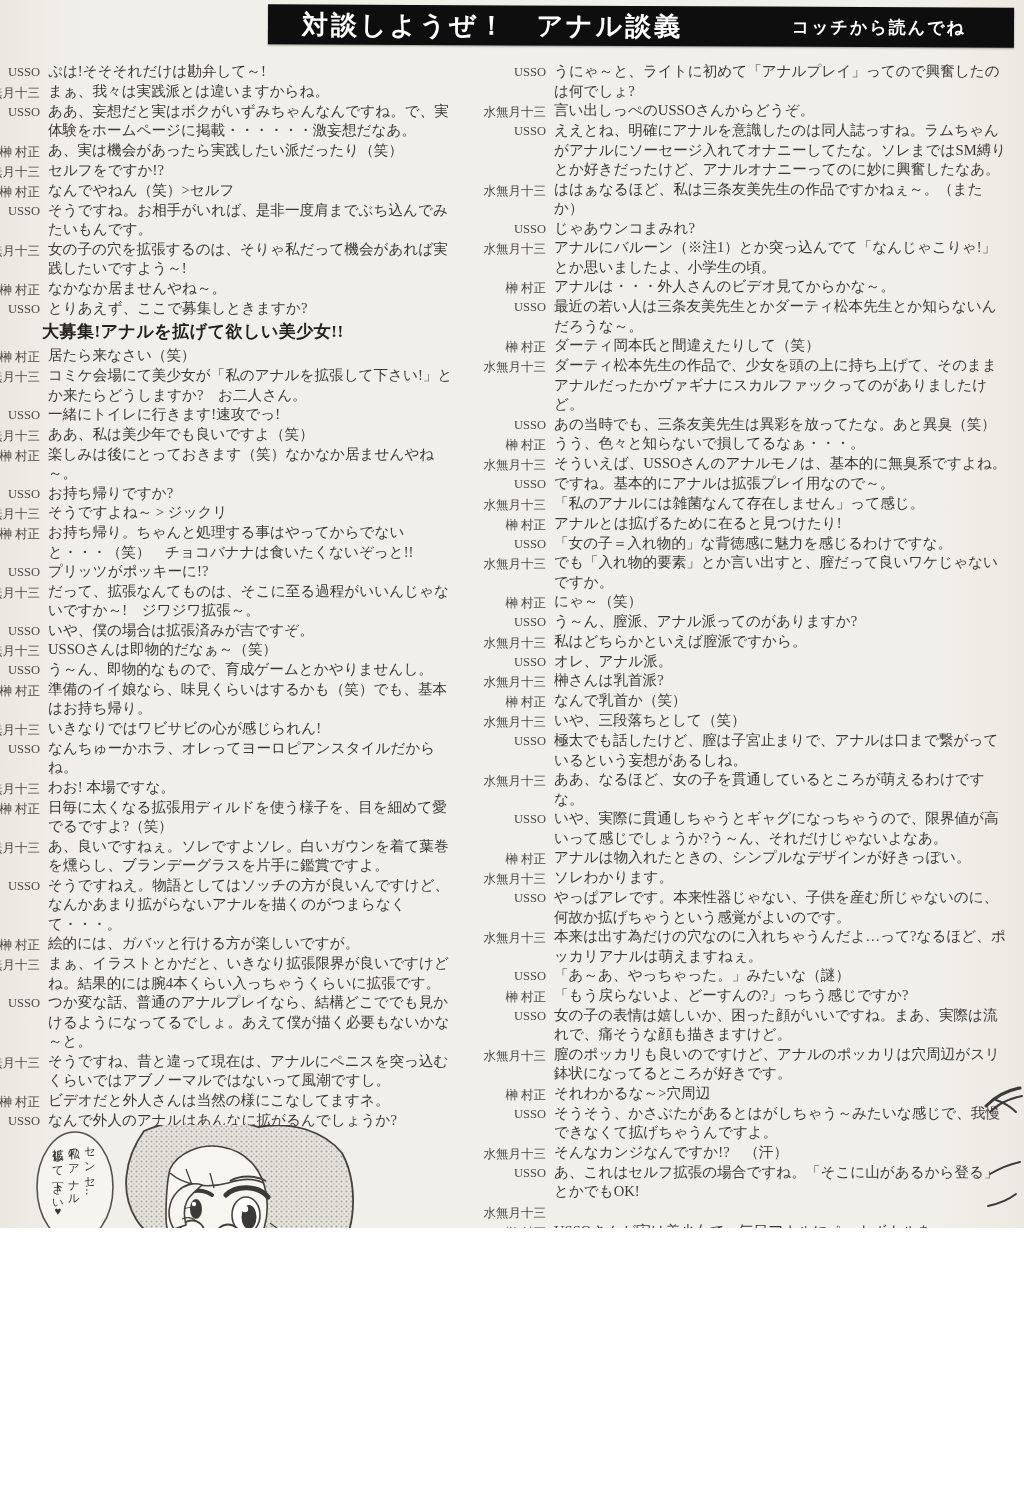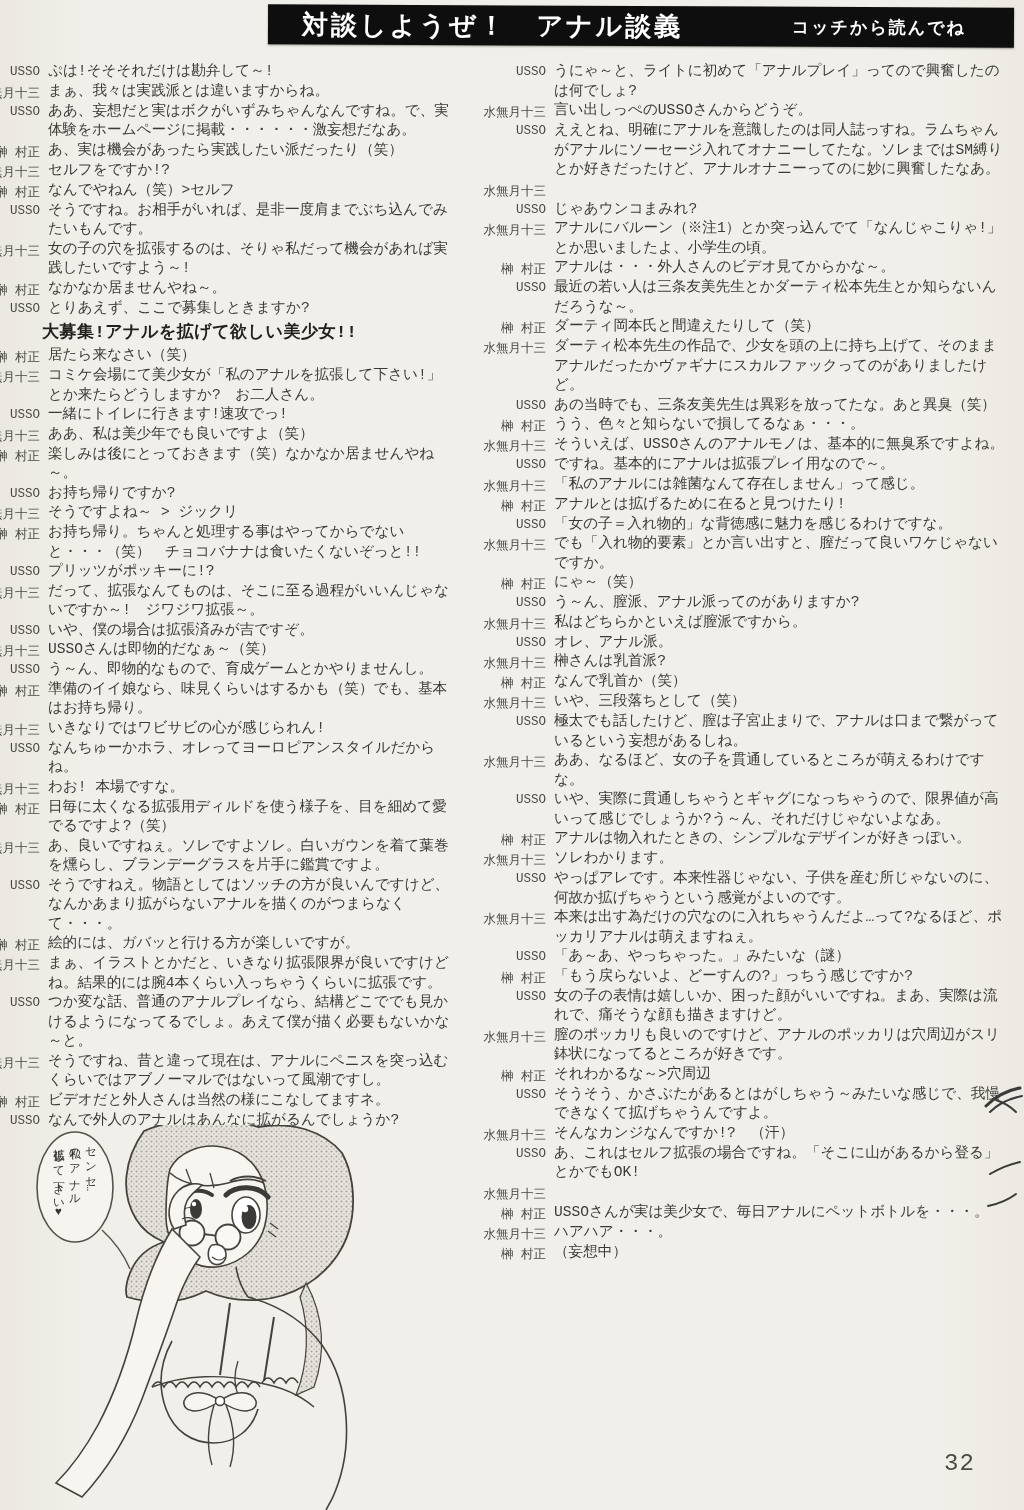--- a/index.html
+++ b/index.html
@@ -1,20 +1,20 @@
 <!DOCTYPE html>
 <html><head>
 <meta charset="utf-8">
 <style>
   html,body{margin:0;padding:0;}
   .page{
-    position:relative; width:1024px; height:1510px; overflow:hidden;
+    position:relative; width:1024px; height:1228px; overflow:hidden;
     background:#efede7;
     background-image:linear-gradient(90deg, #eae8e1 0%, #f1efe9 8%, #f1efe9 92%, #ece9e2 100%);
-    font-family:Liberation Mono, monospace;
+    font-family:Liberation Serif, serif;
     color:#3f3d3a;
   }
   .header-bar{
     position:absolute; left:268px; top:6px; width:746px; height:40px;
     background:#0e0e0e; transform:rotate(0.25deg);
     display:flex; align-items:center; justify-content:space-between;
     box-shadow:0 1px 2px rgba(0,0,0,.35);
   }
   .header-title{
     color:#ffffff; font-weight:bold; font-size:26px; letter-spacing:3px;
@@ -223,20 +223,21 @@
       <div class="entry">
         <div class="spk">水無月十三</div>
         <div class="txt">言い出しっぺのUSSOさんからどうぞ。</div>
       </div>
       <div class="entry">
         <div class="spk">USSO</div>
         <div class="txt">ええとね、明確にアナルを意識したのは同人誌っすね。ラムちゃんがアナルにソーセージ入れてオナニーしてたな。ソレまではSM縛りとか好きだったけど、アナルオナニーってのに妙に興奮したなあ。</div>
       </div>
       <div class="entry">
         <div class="spk">水無月十三</div>
+        <div class="txt">ははぁなるほど、私は三条友美先生の作品ですかねぇ～。（またか）</div>
       </div>
       <div class="entry">
         <div class="spk">USSO</div>
         <div class="txt">じゃあウンコまみれ?</div>
       </div>
       <div class="entry">
         <div class="spk">水無月十三</div>
         <div class="txt">アナルにバルーン（※注1）とか突っ込んでて「なんじゃこりゃ!」とか思いましたよ、小学生の頃。</div>
       </div>
       <div class="entry">

